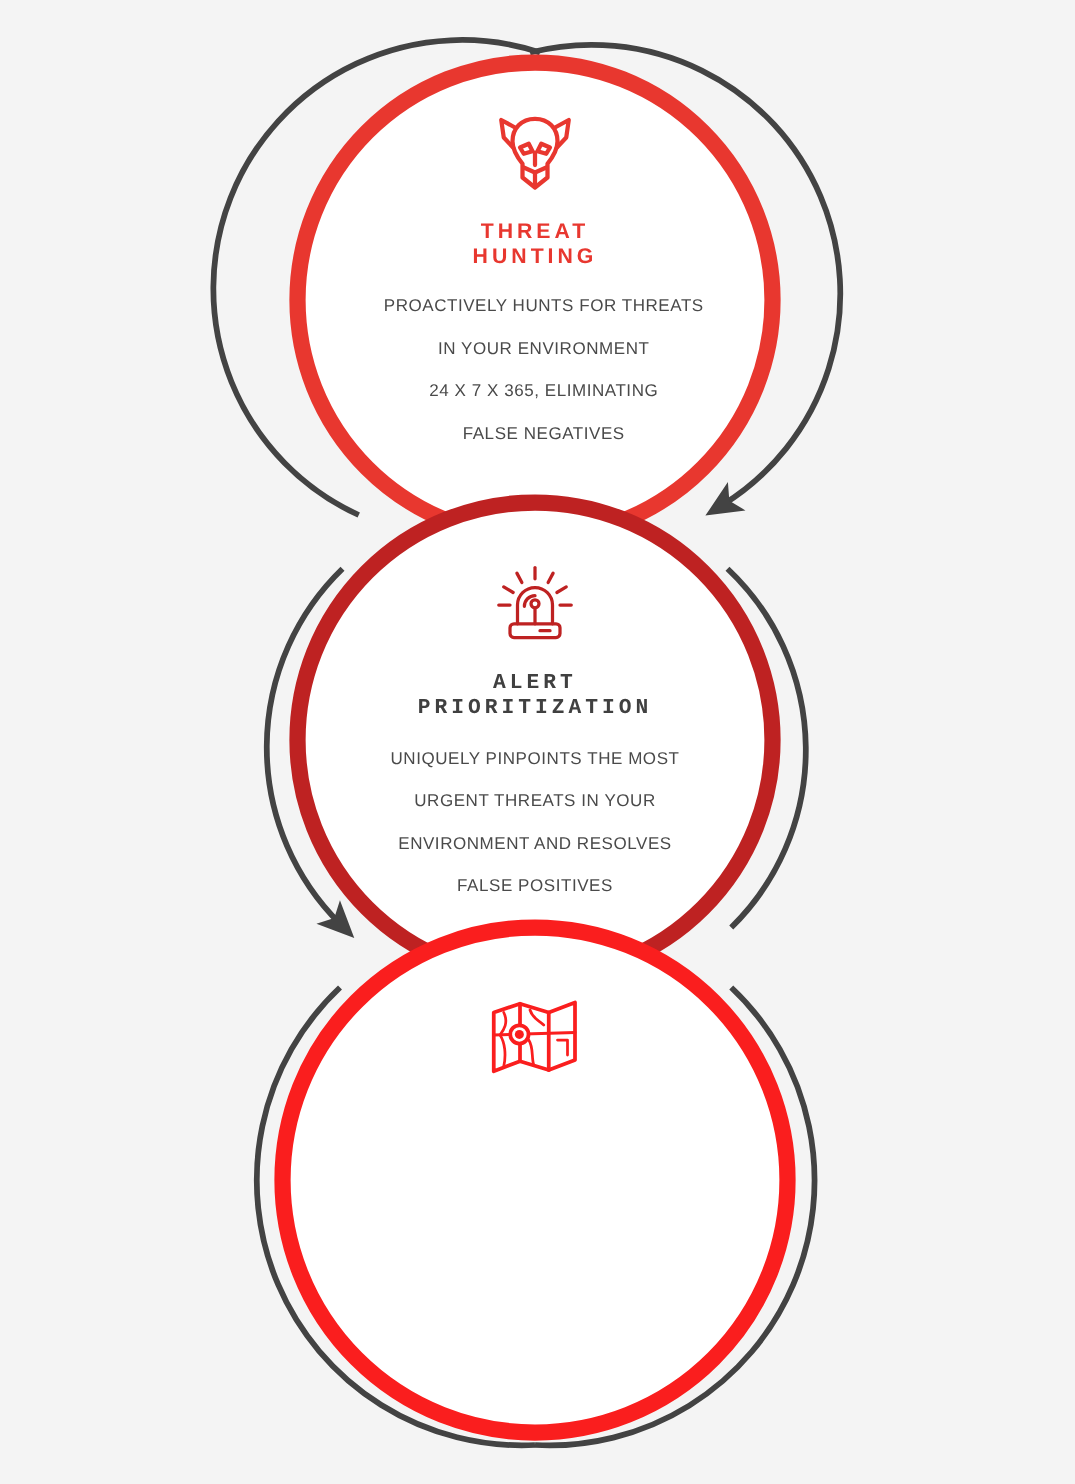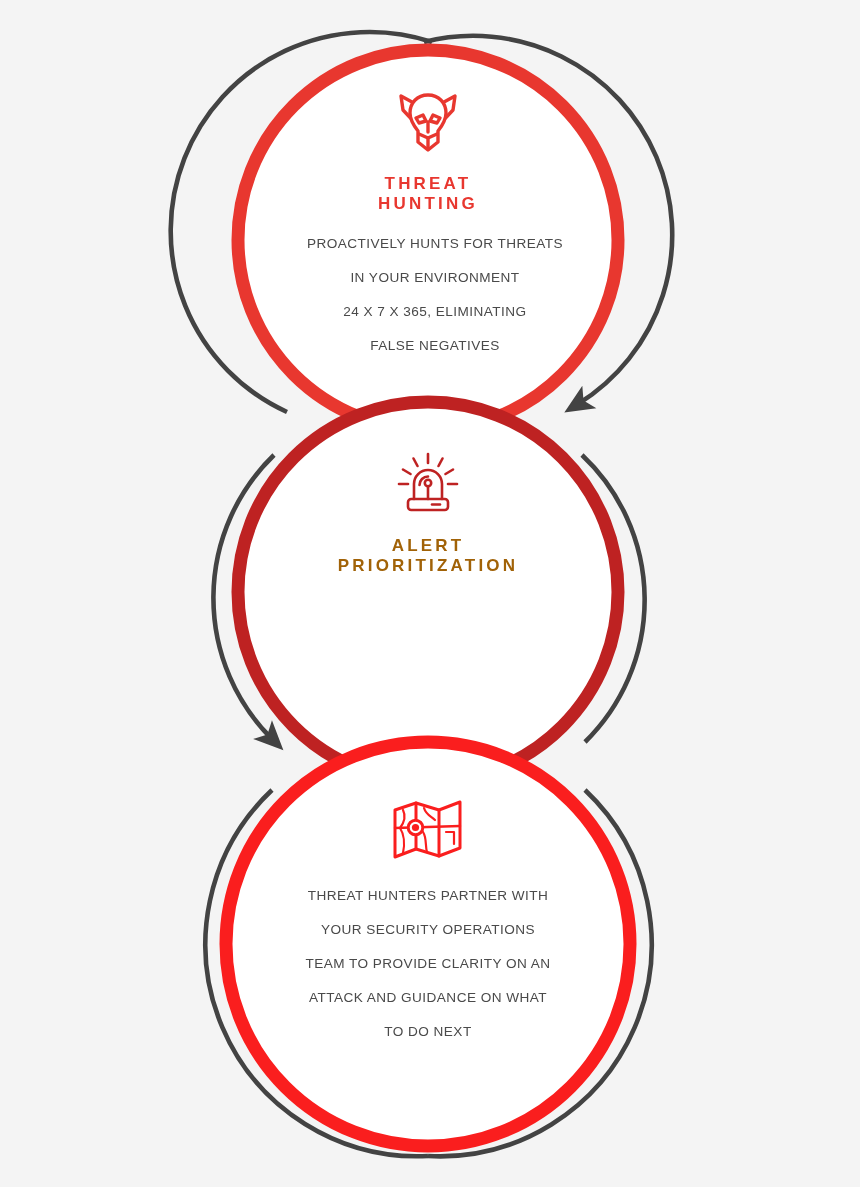--- a/index.html
+++ b/index.html
@@ -107,42 +107,41 @@
           <path d="M5 32 L14 32"></path>
           <path d="M63 32 L54 32"></path>
           <path d="M20 47 L20 32 A14 14 0 0 1 48 32 L48 47"></path>
           <path d="M25.5 33 A 8.5 8.5 0 0 1 34 24.5"></path>
           <circle cx="34" cy="31" r="3.2"></circle>
           <path d="M34 34.5 L34 47"></path>
           <rect x="14" y="47" width="40" height="11" rx="3.2"></rect>
           <path d="M38 52.5 L46 52.5"></path>
         </svg>
       </span>
-      <div class="node-title" style="color:#a16207;margin-top:14px;">ALERT
+      <div class="node-title" style="color:#404040;margin-top:14px;font-family:Liberation Mono, monospace;">ALERT
 PRIORITIZATION</div>
+      <div class="node-desc" style="margin-top:13px;">UNIQUELY PINPOINTS THE MOST
+URGENT THREATS IN YOUR
+ENVIRONMENT AND RESOLVES
+FALSE POSITIVES</div>
     </div>
   </div>
 
   <div class="node" id="n3" style="left:238px;top:748px;width:380px;height:400px;">
     <div class="node-inner" style="padding-top:50px;">
       <span class="icon-wrap">
         <svg width="74" height="64" viewBox="0 0 74 64" fill="none" stroke="#fa1e1e" stroke-width="3" stroke-linejoin="round" stroke-linecap="round">
           <path d="M4 12 L25 5 L48 12 L69 4 L69 50 L48 58 L25 51 L4 59 Z"></path>
           <path d="M25 5 L25 51"></path>
           <path d="M48 12 L48 58"></path>
           <path d="M4 30 L69 28" stroke-width="2.4"></path>
           <path d="M12 12 C16 20 12 26 9 30 C13 36 14 46 12 55" stroke-width="2.2"></path>
           <path d="M33 10 C35 17 40 18 44 22" stroke-width="2.2"></path>
           <path d="M32 34 C36 40 34 48 36 54" stroke-width="2.2"></path>
           <path d="M55 34 L63 34 L63 46" stroke-width="2.2"></path>
           <circle cx="24.5" cy="29.5" r="7.3" fill="#ffffff"></circle>
           <circle cx="24.5" cy="29.5" r="3.6" fill="#fa1e1e" stroke="none"></circle>
         </svg>
       </span>
-      <div class="node-desc" style="margin-top:13px;">THREAT HUNTERS PARTNER WITH
-YOUR SECURITY OPERATIONS
-TEAM TO PROVIDE CLARITY ON AN
-ATTACK AND GUIDANCE ON WHAT
-TO DO NEXT</div>
     </div>
   </div>
 
 </div>
 
 </body></html>

